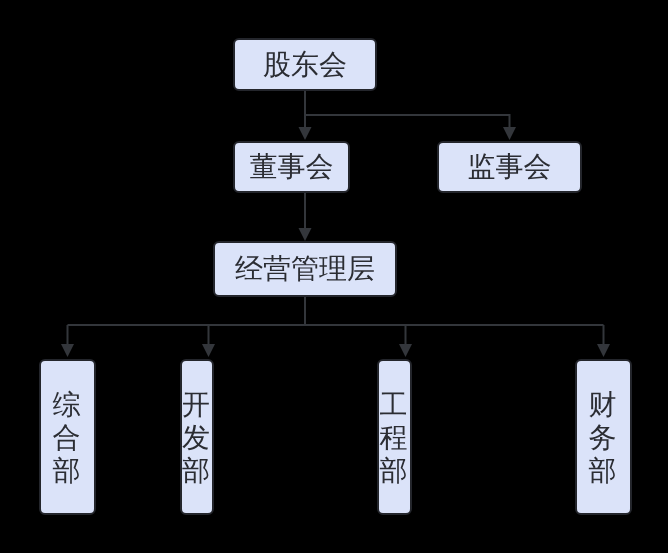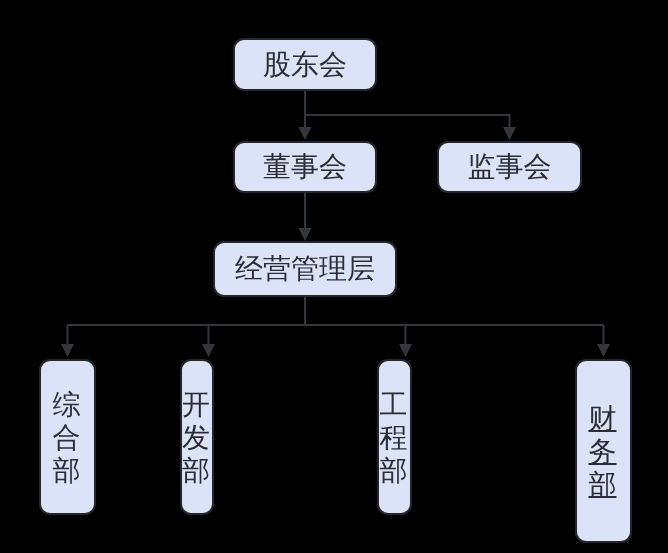--- a/index.html
+++ b/index.html
@@ -27,46 +27,46 @@
   }
   svg.edges-layer polygon {
     fill: var(--edge-color, #33363b);
     stroke: none;
   }
   .node {
     position: absolute;
     box-sizing: border-box;
     background: var(--node-fill, #dbe3f9);
     border: 2px solid var(--node-border, #24262c);
-    border-radius: 11px;
+    border-radius: 6px;
     color: var(--text-color, #2b2d33);
     font-size: 28px;
     display: flex;
     align-items: center;
     justify-content: center;
     text-align: center;
     cursor: default;
   }
   .node span { display: block; }
   
   .n-shareholders { left: 233px; top: 38px;  width: 144px; height: 53px; }
-  .n-board        { left: 233px; top: 141px; width: 144px; height: 52px; }
+  .n-board        { left: 233px; top: 141px; width: 117px; height: 52px; }
   .n-supervisory  { left: 437px; top: 141px; width: 145px; height: 52px; }
   .n-management   { left: 213px; top: 241px; width: 184px; height: 56px; }
   
   .vert { line-height: 33px; }
   .vert span {
     width: 30px;
     word-break: break-all;
     text-align: left;
   }
   .n-dept1 { left: 39px;  top: 359px; width: 57px; height: 156px; }
   .n-dept2 { left: 180px; top: 359px; width: 34px; height: 156px; }
   .n-dept3 { left: 377px; top: 359px; width: 35px; height: 156px; }
-  .n-dept4 { left: 575px; top: 359px; width: 57px; height: 184px; text-decoration: underline; }
+  .n-dept4 { left: 575px; top: 359px; width: 57px; height: 156px; }
 </style>
 </head>
 <body>
 
 <div class="canvas">
 
   <svg class="edges-layer" viewBox="0 0 668 553" xmlns="http://www.w3.org/2000/svg">
 
     <path d="M305 91 V127"></path>
     <polygon points="298.5,127 311.5,127 305,140"></polygon>

